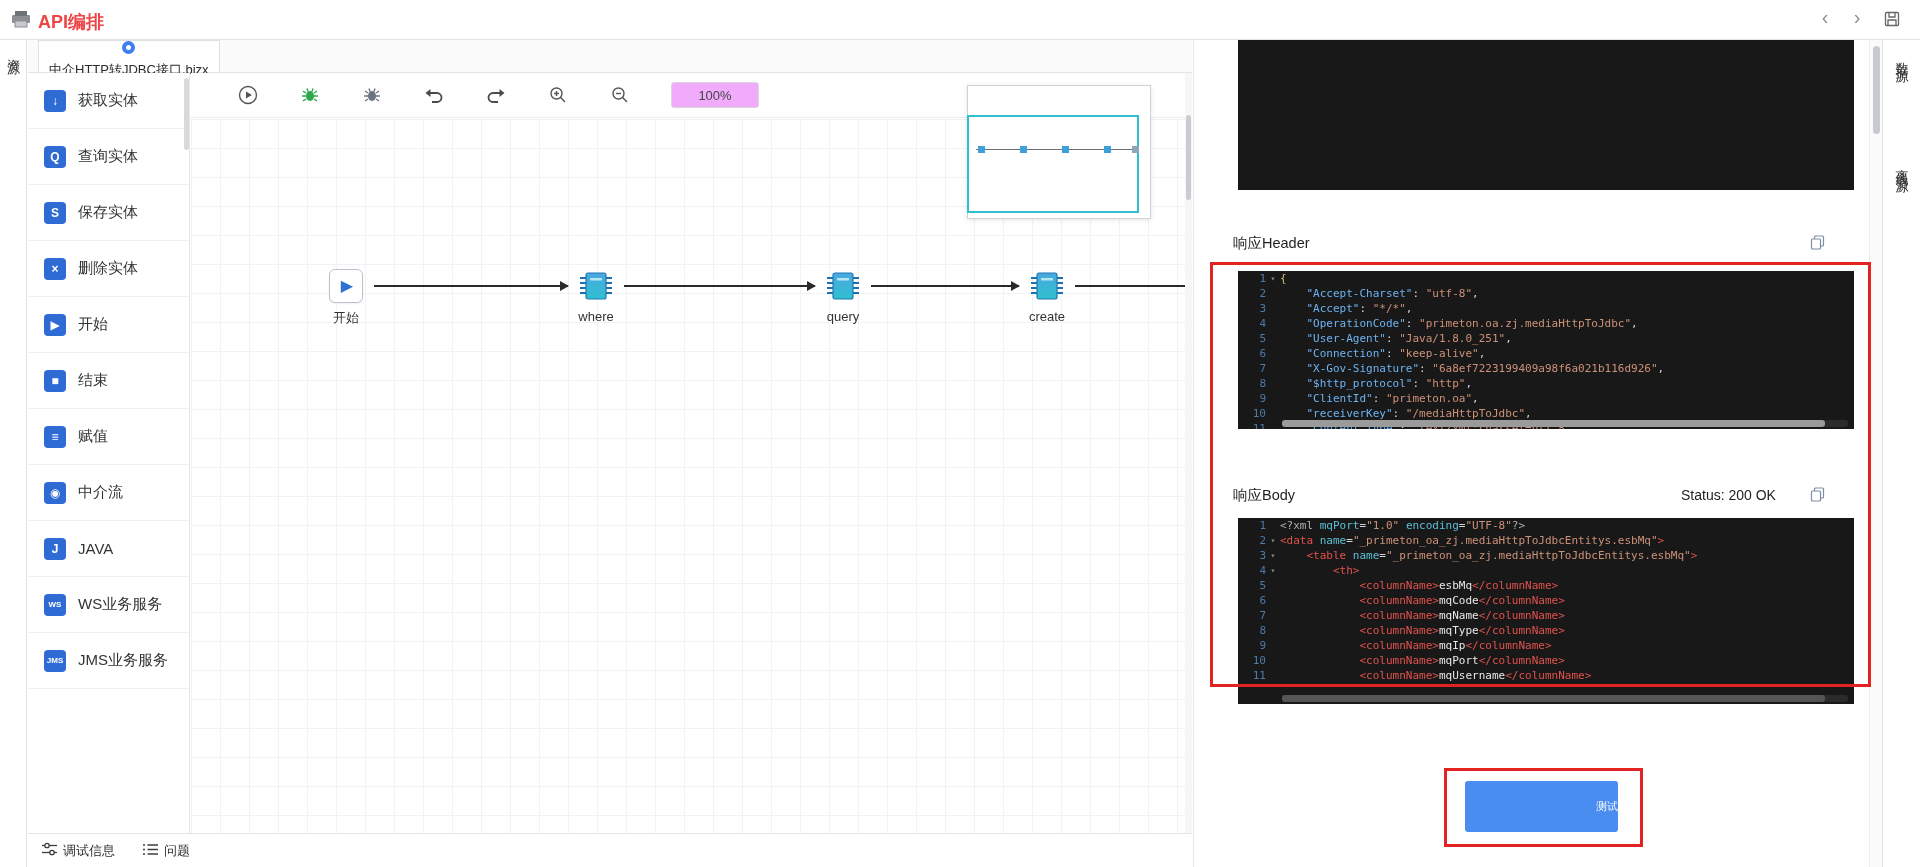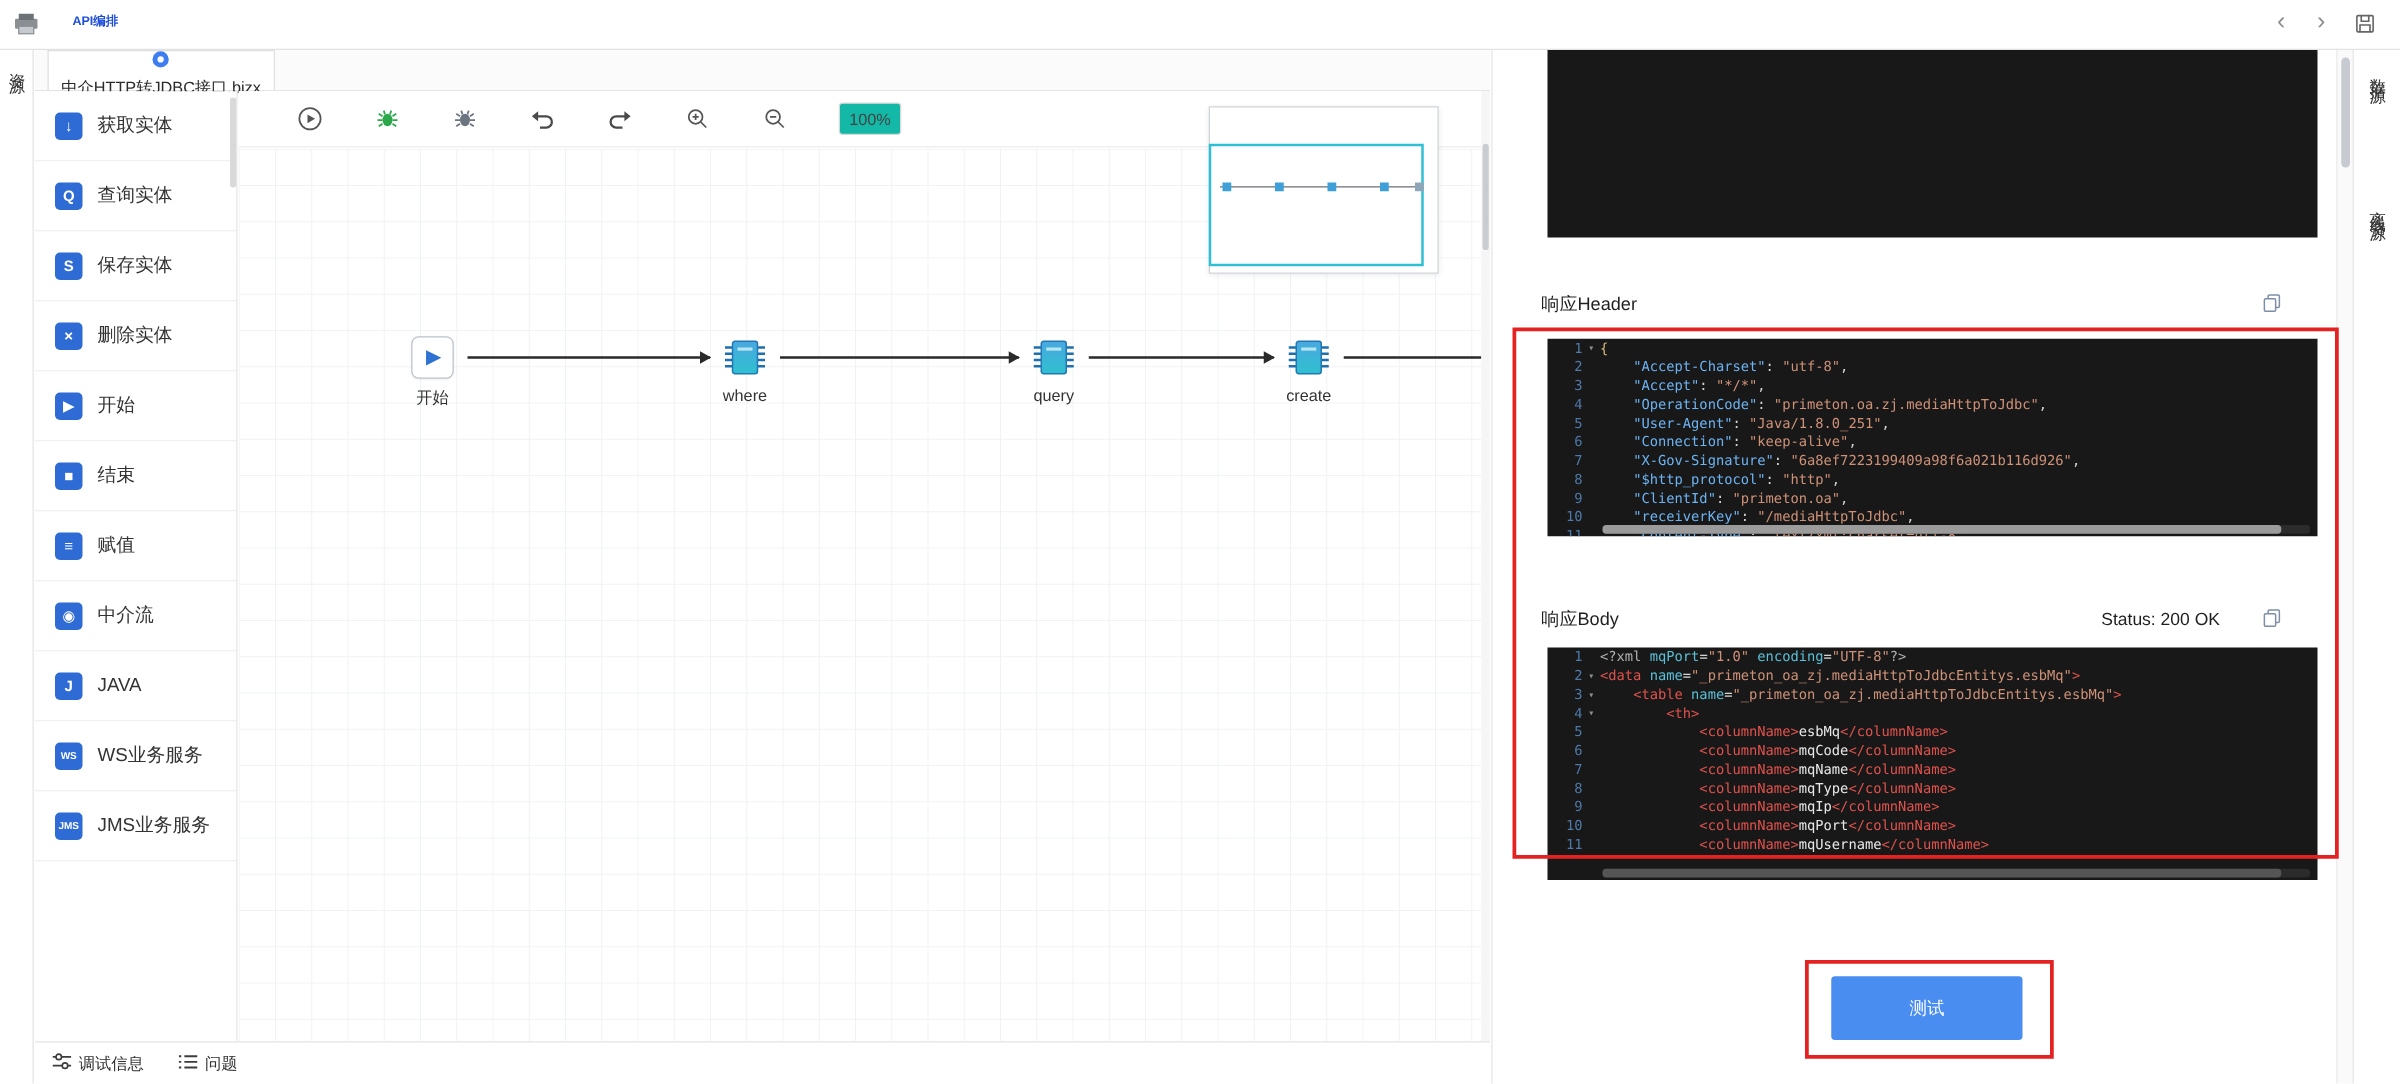--- a/index.html
+++ b/index.html
@@ -4,21 +4,21 @@
 <style>
   * { box-sizing: border-box; margin: 0; padding: 0; }
   html,body { width:1920px; height:867px; overflow:hidden; }
   body { position:relative; background:#fff; color:#333;
          font-family:"Liberation Sans","DejaVu Sans",sans-serif; font-size:14px; }
 
   
   #topbar { position:absolute; left:0; top:0; width:1920px; height:40px;
             background:#fff; border-bottom:1px solid #e2e2e2; z-index:20; }
   #topbar .logo { position:absolute; left:10px; top:9px; }
-  #topbar .title { position:absolute; left:38px; top:10px; font-size:10px; font-weight:bold; color:#1d4ed8;margin-left:20px; }
+  #topbar .title { position:absolute; left:38px; top:10px; font-size:18px; font-weight:bold; color:#ef4444; }
   .navchev { position:absolute; top:6px; font-size:20px; color:#8f8f8f; width:22px; text-align:center; cursor:pointer; }
   #topbar .saveic { position:absolute; left:1884px; top:11px; }
 
   
   #left-rail { position:absolute; left:0; top:40px; width:27px; bottom:0; border-right:1px solid #e4e4e4; background:#fff; }
   .vtab { position:absolute; left:50%; transform:translateX(-50%); writing-mode:vertical-rl;
           font-size:13px; letter-spacing:4px; color:#333; cursor:pointer; white-space:nowrap; }
 
   
   #center { position:absolute; left:28px; top:40px; width:1164px; bottom:0; background:#fff; }
@@ -43,21 +43,21 @@
   .p-icon { width:22px; height:22px; border-radius:4px; background:#2e6bd4; color:#fff;
             display:flex; align-items:center; justify-content:center; font-weight:bold; flex:none; }
   .p-label { font-size:15px; color:#333; }
   .pscroll { position:absolute; left:156px; top:38px; width:5px; height:72px; background:#d9d9d9; border-radius:3px; }
 
   
   .canvas-wrap { position:absolute; left:163px; top:33px; right:7px; bottom:34px; background:#fff; }
   .ctoolbar { position:absolute; left:0; right:0; top:0; height:45px; background:#fff;
               border-bottom:1px solid #ededed; display:flex; align-items:center; gap:40px; padding-left:46px; }
   .tbtn { width:22px; height:22px; display:flex; align-items:center; justify-content:center; cursor:pointer; }
-  .zoombox { width:50px; height:26px; border:1px solid #d8d8d8; border-radius:3px; background:#14b8a6;
+  .zoombox { width:88px; height:26px; border:1px solid #d8d8d8; border-radius:3px; background:#f0abfc;
              display:flex; align-items:center; justify-content:center; font-size:13px; color:#444; cursor:pointer; }
   .canvas { position:absolute; left:0; right:0; top:46px; bottom:0; background:#fff;
             background-image:linear-gradient(to right,#f1f2f5 1px,transparent 1px),
                              linear-gradient(to bottom,#f1f2f5 1px,transparent 1px);
             background-size:29px 29px; }
   .flow { position:absolute; left:127px; top:150px; display:flex; align-items:flex-start; }
   .fnode { width:56px; display:flex; flex-direction:column; align-items:center; gap:6px; cursor:pointer; }
   .start-ic { width:34px; height:34px; background:#fff; border:1px solid #bcc2cc; border-radius:6px;
               display:flex; align-items:center; justify-content:center; box-shadow:0 1px 2px rgba(0,0,0,.06); }
   .start-tri { font-size:16px; color:#2e72d2; margin-left:2px; line-height:1; }
@@ -102,21 +102,21 @@
   .tk-e{color:#e0524d} .tk-a{color:#5bc0d8} .tk-v{color:#ce9178} .tk-x{color:#e8e8e8} .tk-d{color:#b0b0b0}
   .hscroll { position:absolute; bottom:2px; left:44px; right:6px; height:7px; background:#2b2b2b; border-radius:3px; z-index:3; }
   .hthumb { height:100%; width:96%; background:#555; border-radius:3px; }
   .hthumb.light { background:#9b9b9b; }
 
   .annot { position:absolute; border:3px solid #e42222; pointer-events:none; z-index:9; }
   #annot1 { left:16px; top:222px; width:661px; height:425px; }
   #annot2 { left:250px; top:728px; width:199px; height:79px; }
 
   .testbtn { position:absolute; left:271px; top:741px; width:153px; height:51px; background:#4a8df0;
-             color:#fff; font-size:14px; border:none; border-radius:3px; cursor:pointer; }
+             color:#fff; font-size:11px; border:none; border-radius:3px; cursor:pointer;text-align:right; }
 
   .rp-scroll { position:absolute; left:1869px; top:40px; width:13px; bottom:0; background:#fafafa; border-left:1px solid #ececec; }
   .rp-thumb { position:absolute; left:3px; top:6px; width:7px; height:88px; background:#c7cbd1; border-radius:4px; }
 
   
   #right-rail { position:absolute; left:1882px; top:40px; right:0; bottom:0; background:#fff; border-left:1px solid #e4e4e4; }
 </style>
 </head>
 <body>
 

